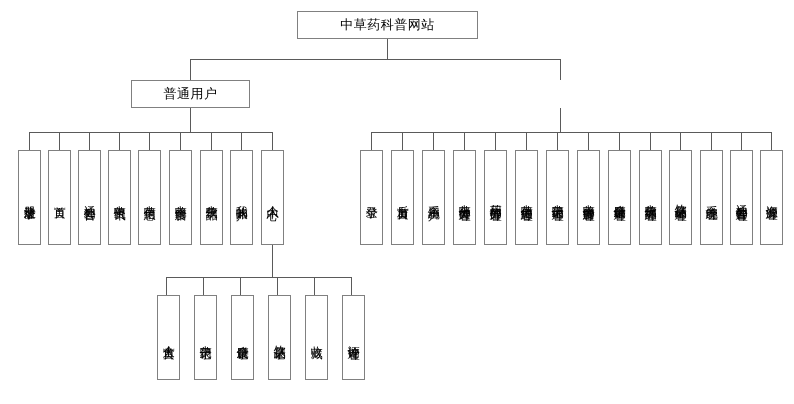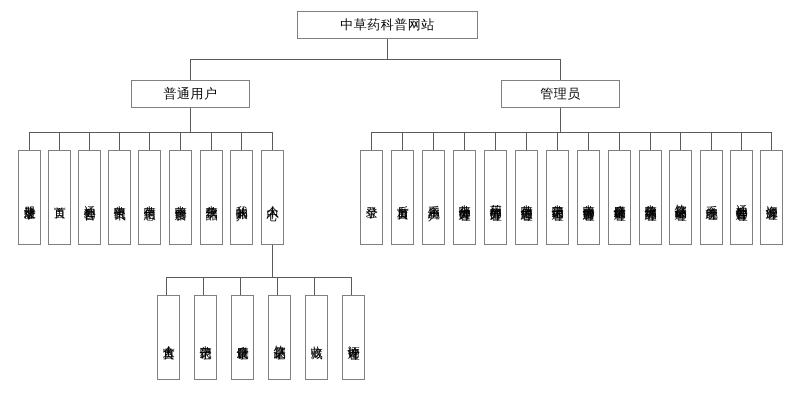--- a/index.html
+++ b/index.html
@@ -146,23 +146,20 @@
   <div class="node vert" style="left:268px; top:295px; width:23px; height:85px;">
     <span>饮品记录</span>
     </div>
   <div class="node vert" style="left:305px; top:295px; width:23px; height:85px;">
     <span>收藏</span>
     </div>
   <div class="node vert" style="left:342px; top:295px; width:23px; height:85px;">
     <span>评论管理</span>
     </div>
 
-  <div class="node horiz" id="branch-admin" style="left:501px; top:80px; width:119px; height:28px;">
-    <span>管理员</span>
-  </div>
   <div class="ln v" style="left:560px; top:108px; height:24px;"></div>
   <div class="ln h" style="left:371px; top:132px; width:400px;"></div>
 
   <div class="ln v" style="left:371px; top:132px; height:18px;"></div>
   <div class="ln v" style="left:402px; top:132px; height:18px;"></div>
   <div class="ln v" style="left:433px; top:132px; height:18px;"></div>
   <div class="ln v" style="left:464px; top:132px; height:18px;"></div>
   <div class="ln v" style="left:495px; top:132px; height:18px;"></div>
   <div class="ln v" style="left:526px; top:132px; height:18px;"></div>
   <div class="ln v" style="left:557px; top:132px; height:18px;"></div>

